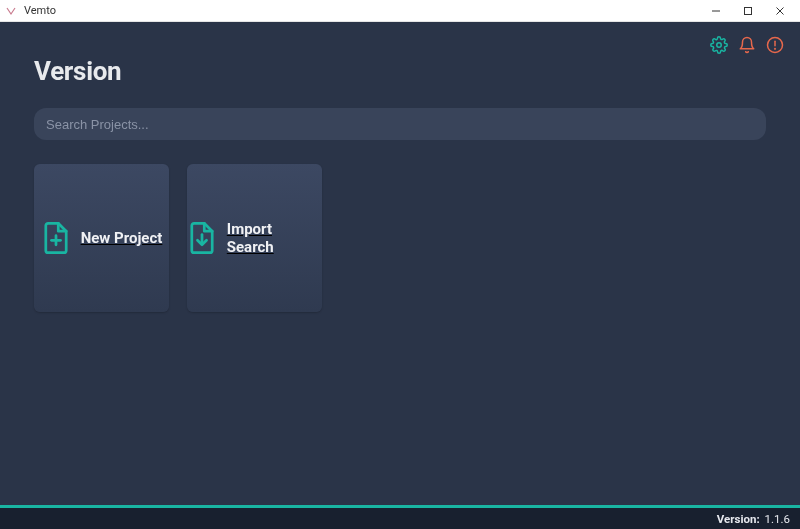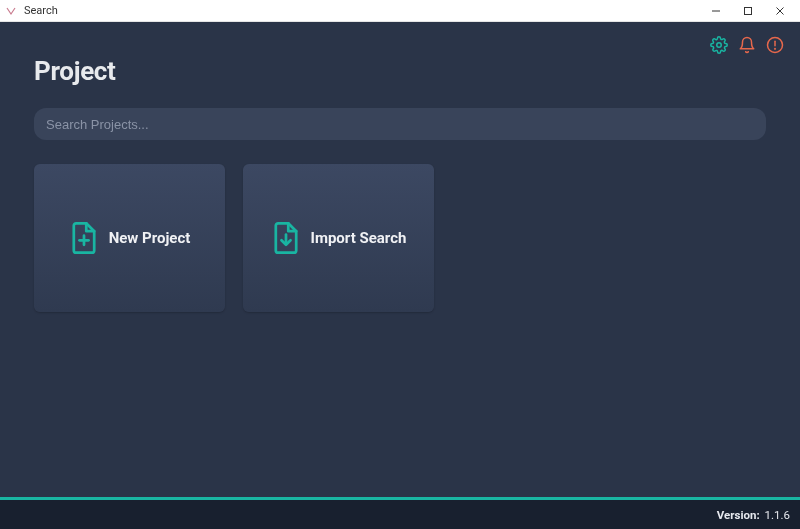--- a/index.html
+++ b/index.html
@@ -19,41 +19,41 @@
   .topbar-icons { position: absolute; top: 14px; right: 16px; display: flex; gap: 10px; align-items:center; }
   .topbar-icon { width: 18px; height: 18px; cursor: pointer; display:flex; align-items:center; justify-content:center; }
   
   .page { padding: 34px 34px 0 34px; flex:1; }
   .page-title { color: #e8eaed; font-size: 26px; font-weight: 700; margin-bottom: 22px; letter-spacing: -0.3px; }
   
   .search { width: 100%; height: 32px; background: #39445a; border: none; border-radius: 12px; padding: 0 12px; color: #cfd3db; font-size: 13px; outline: none; margin-bottom: 24px; }
   .search::placeholder { color: #8a93a6; }
   
   .cards { display: flex; gap: 18px; }
-  .card { width: 191px; height: 148px; border-radius: 6px; background: linear-gradient(180deg, #3c4862 0%, #2f3a50 100%); display: flex; justify-content: center; cursor: pointer; box-shadow: 0 1px 2px rgba(0,0,0,0.2); }
+  .card { width: 135px; height: 148px; border-radius: 6px; background: linear-gradient(180deg, #3c4862 0%, #2f3a50 100%); display: flex; justify-content: center; cursor: pointer; box-shadow: 0 1px 2px rgba(0,0,0,0.2); text-decoration: underline; }
   .card-inner { display: flex; align-items: center; gap: 10px; }
   .card-icon { width: 30px; height: 36px; display:flex; align-items:center; justify-content:center; }
   .card-label { color: #f0f1f4; font-size: 15px; font-weight: 700; }
   
   .footer { height: 3px; background: #19b5a2; }
-  .version-bar { height: 29px; background: #18202f; display:flex; align-items:center; justify-content:flex-end; padding-right:10px; color:#e6e8ee; font-size:11.5px; }
+  .version-bar { height: 21px; background: #18202f; display:flex; align-items:center; justify-content:flex-end; padding-right:10px; color:#e6e8ee; font-size:11.5px; }
   .version-bar b { font-weight:700; margin-right:2px; }
 </style>
 </head>
 <body>
 
 <div class="window">
 
   <div class="titlebar">
     <span class="titlebar-icon">
       <svg width="12" height="12" viewBox="0 0 12 12">
           <path d="M2 3 L6 9 L10 3" stroke="#c97b8e" stroke-width="1.2" fill="none"></path>
         </svg>
     </span>
-    <span class="titlebar-title">Search</span>
+    <span class="titlebar-title">Vemto</span>
     <div class="win-controls">
       <div class="win-btn">
         <svg width="10" height="10" viewBox="0 0 10 10">
             <line x1="1" y1="5" x2="9" y2="5" stroke="#333" stroke-width="1"></line>
           </svg>
       </div>
       <div class="win-btn">
         <svg width="10" height="10" viewBox="0 0 10 10">
             <rect x="1.5" y="1.5" width="7" height="7" stroke="#333" stroke-width="1" fill="none"></rect>
           </svg>
@@ -85,21 +85,21 @@
       <div class="topbar-icon">
         <svg width="18" height="18" viewBox="0 0 24 24" fill="none" stroke="#e7684c" stroke-width="2" stroke-linecap="round" stroke-linejoin="round">
             <circle cx="12" cy="12" r="10"></circle>
             <line x1="12" y1="7" x2="12" y2="13"></line>
             <circle cx="12" cy="17" r="0.5" fill="#e7684c"></circle>
           </svg>
       </div>
     </div>
 
     <div class="page">
-      <h1 class="page-title">Project</h1>
+      <h1 class="page-title">Version</h1>
 
       <input type="text" class="search" placeholder="Search Projects..." style="">
 
       <div class="cards">
 
         <div class="card">
           <div class="card-inner">
             <span class="card-icon">
               <svg width="28" height="34" viewBox="0 0 24 30" fill="none" stroke="#19b5a2" stroke-width="2.4" stroke-linecap="round" stroke-linejoin="round">
                 <path d="M14 2 H5 a2 2 0 0 0 -2 2 v22 a2 2 0 0 0 2 2 h14 a2 2 0 0 0 2 -2 V9 z"></path>

